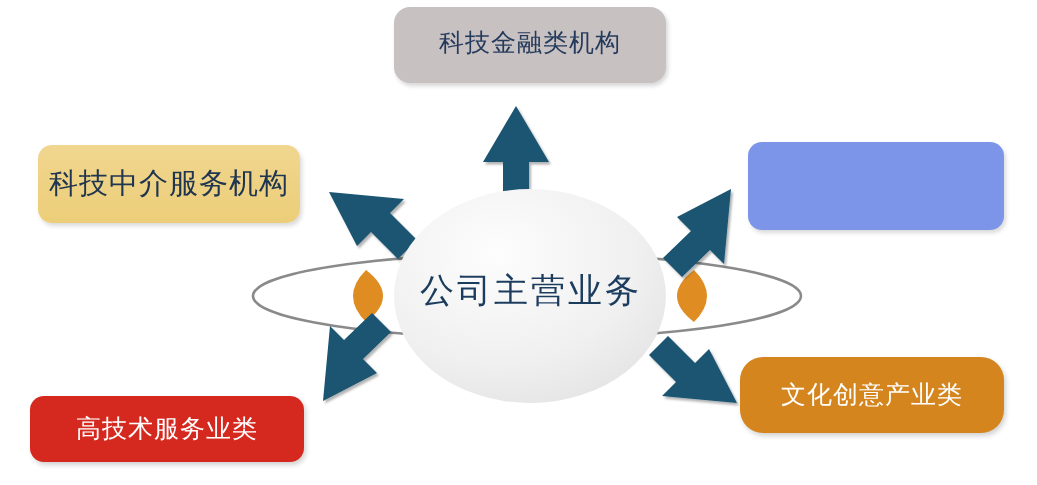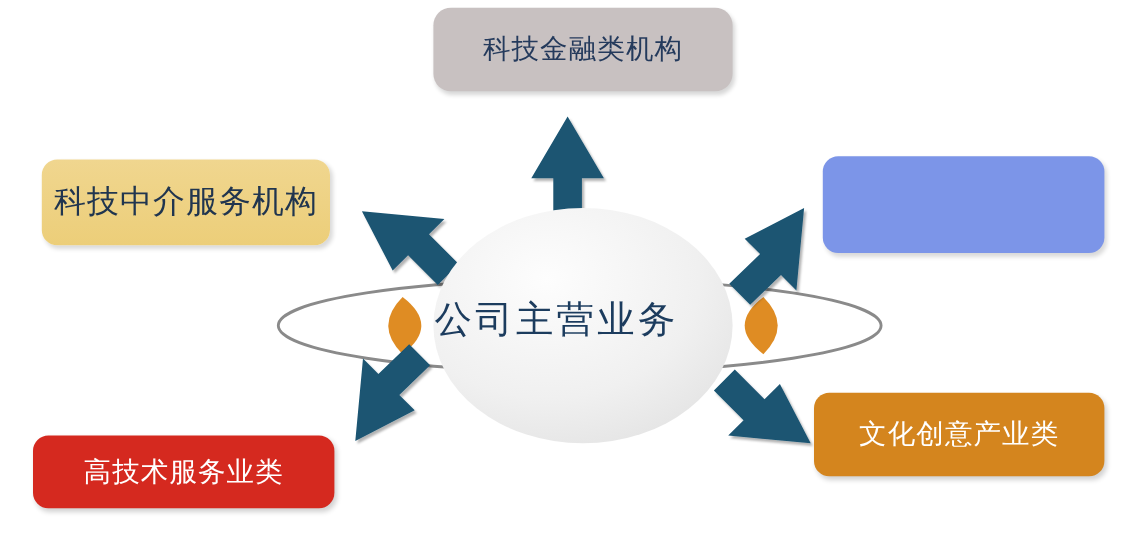--- a/index.html
+++ b/index.html
@@ -34,20 +34,21 @@
 
   
   #node-finance {
     left: 394px; top: 7px;
     width: 272px; height: 76px;
     background: #c8c1c1;
     color: #243a5c;
     font-size: 25px;
     border-radius: 16px;
     box-shadow: 2px 3px 4px rgba(0,0,0,0.16);
+    font-family: Liberation Mono, monospace;
   }
 
   
   #node-intermediary {
     left: 38px; top: 145px;
     width: 262px; height: 78px;
     background: linear-gradient(180deg,#f0d68f 0%,#ecce79 100%);
     color: #20354f;
     font-size: 29px;
     box-shadow: 2px 3px 4px rgba(0,0,0,0.15);
@@ -76,33 +77,35 @@
   }
 
   
   #node-culture {
     left: 740px; top: 357px;
     width: 264px; height: 76px;
     background: #d4851e;
     color: #ffffff;
     font-size: 25px;
     box-shadow: 2px 3px 5px rgba(0,0,0,0.18);
+    border-radius: 23px;
   }
 
   
   #orbit-layer, #arrow-layer, #hub-layer {
     position: absolute;
     left: 0; top: 0;
     width: 1037px; height: 485px;
     pointer-events: none;
   }
   #hub-label {
     position: absolute;
     left: 395px; top: 268px;
     width: 272px;
+    text-align: center;
     font-size: 34px;
     letter-spacing: 3px;
     color: #1c3c5e;
     white-space: nowrap;
   }
 </style>
 </head>
 <body>
 
 <div id="stage">

